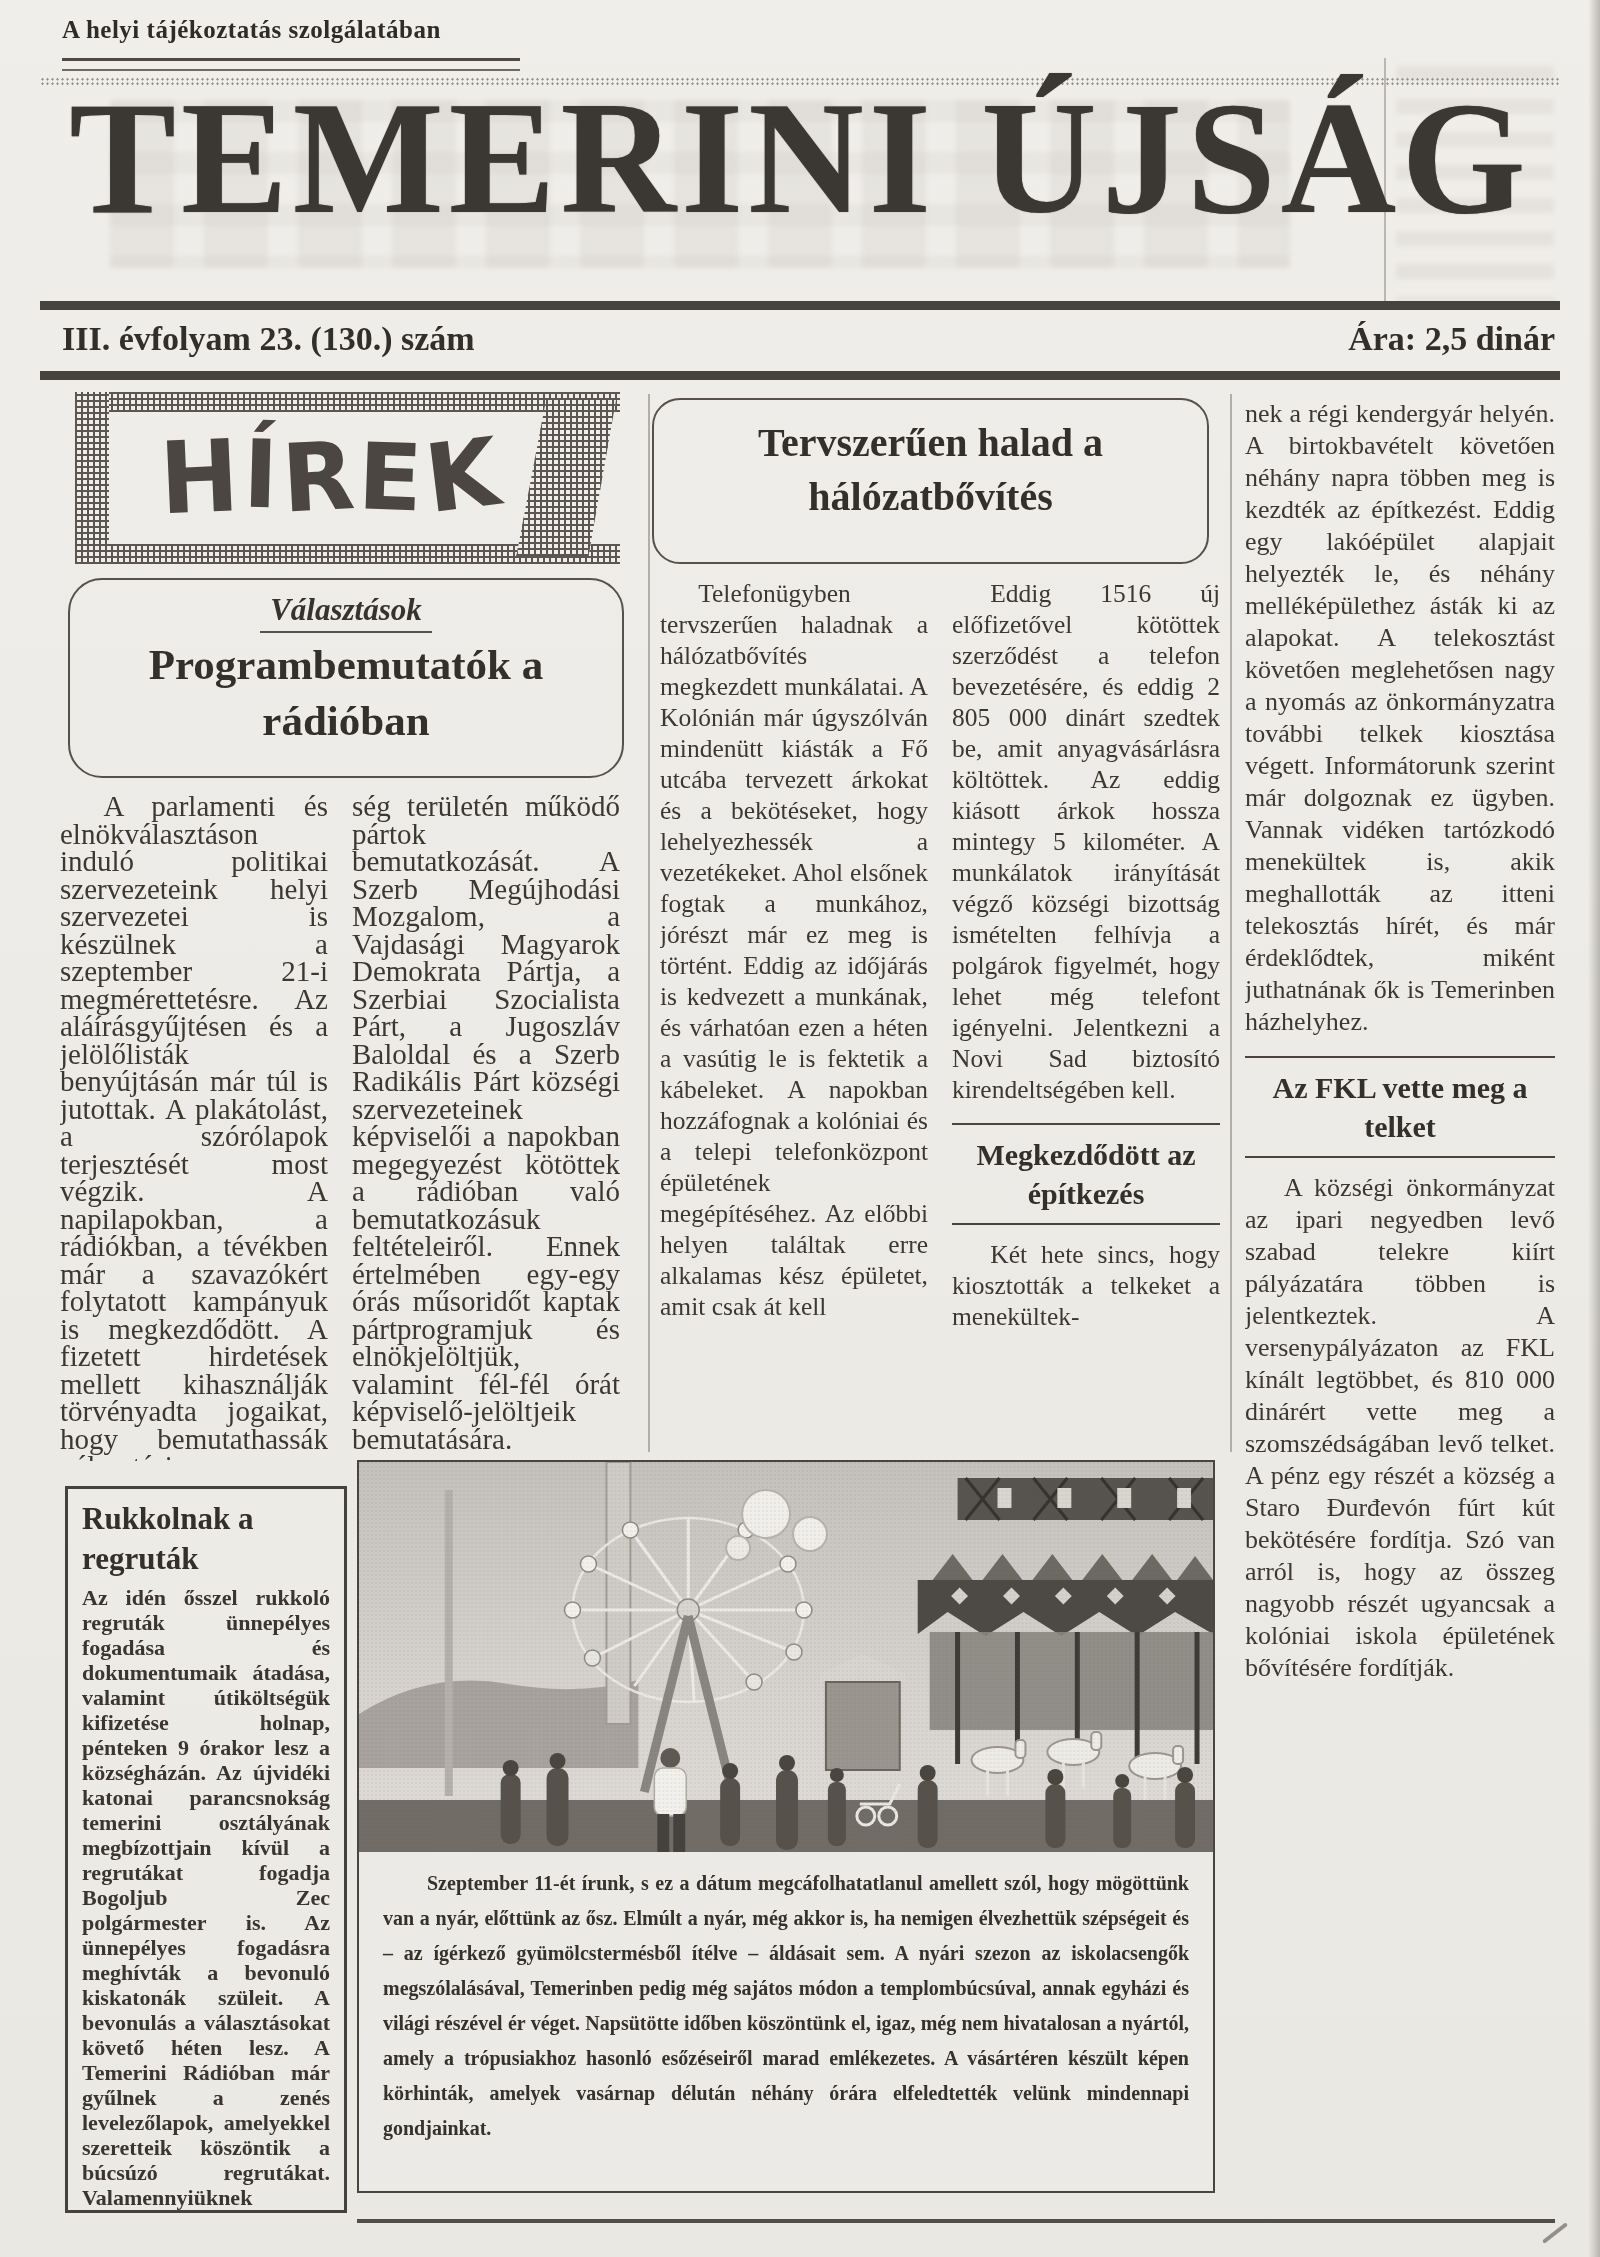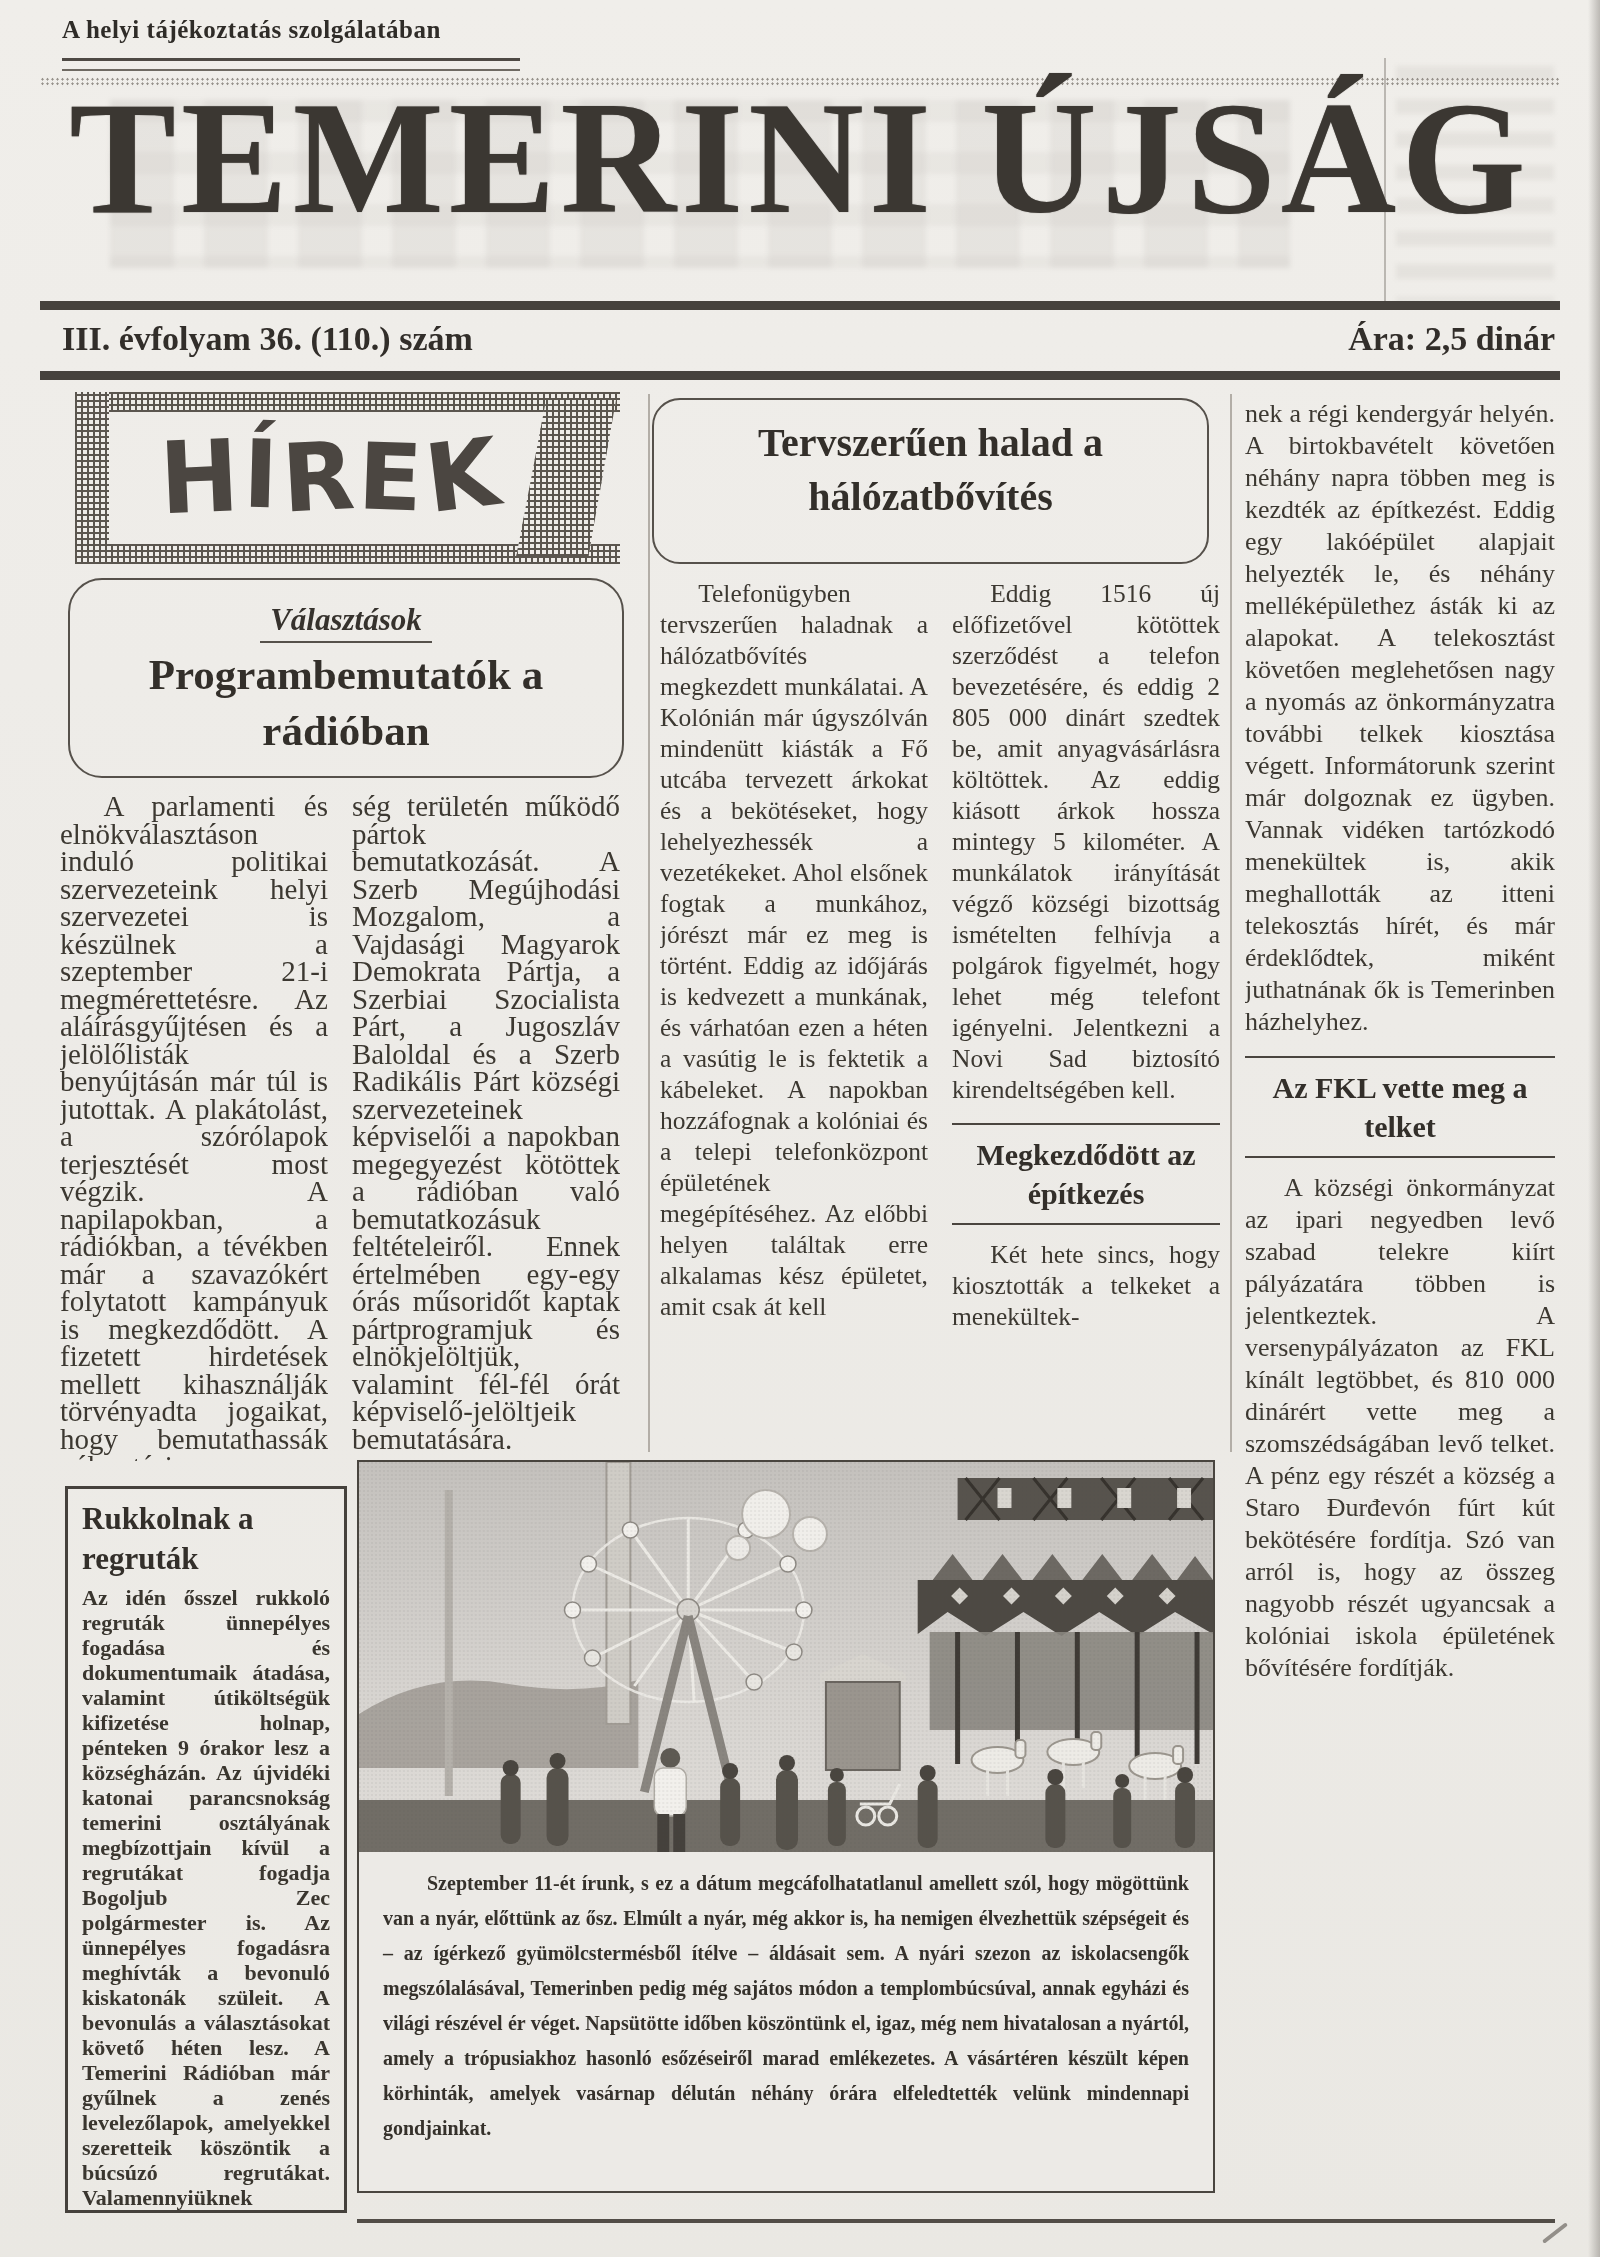--- a/index.html
+++ b/index.html
@@ -64,21 +64,21 @@
   }
   .hirek-letters span{display:inline-block;line-height:1;}
   .hl0{transform:rotate(-2.5deg) scaleY(1.06);}
   .hl1{transform:rotate(1.5deg) translateY(-3px);}
   .hl2{transform:rotate(-3deg);}
   .hl3{transform:rotate(2deg) scaleY(.98);}
   .hl4{transform:rotate(-7deg) translateY(-2px);}
   
   .round-box{border:2px solid #56514b;border-radius:34px;}
   .elections-box{left:68px;top:578px;width:552px;height:196px;text-align:center;}
-  .kicker{display:inline-block;margin-top:22px;font-style:italic;font-weight:bold;font-size:31px;
+  .kicker{display:inline-block;margin-top:12px;font-style:italic;font-weight:bold;font-size:31px;
     border-bottom:2px solid #56514b;padding:0 10px 3px;color:#36322d;text-align:center;}
   .elections-title{margin-top:4px;padding:0 30px;font-weight:bold;font-size:43px;line-height:56px;color:#332f2a;}
   .network-box{left:652px;top:398px;width:553px;height:162px;text-align:center;border-radius:28px;}
   .network-title{margin-top:16px;padding:0 24px;font-weight:bold;font-size:40px;line-height:54px;color:#332f2a;}
   
   .subhead{
     border-top:2px solid #4a453f;border-bottom:2px solid #4a453f;
     margin:18px 0 14px;padding:10px 0;
     text-align:center;font-weight:bold;font-size:30px;line-height:39px;text-indent:0;color:#332f2a;
   }
@@ -132,21 +132,21 @@
   <div class="abs ghost-vline"></div>
 
   <div class="abs tagline">A helyi tájékoztatás szolgálatában</div>
   <div class="abs tagline-rule"></div>
   <div class="abs dot-band"></div>
 
   <div class="abs masthead">TEMERINI ÚJSÁG</div>
 
   <div class="abs thick-rule rule-a"></div>
   <div class="abs dateline">
-    <span>III. évfolyam 36. (110.) szám</span>
+    <span>III. évfolyam 23. (130.) szám</span>
     <span>Ára: 2,5 dinár</span>
   </div>
   <div class="abs thick-rule rule-b"></div>
 
   <div class="abs vdiv" style="left:648px;"></div>
   <div class="abs vdiv" style="left:1230px;"></div>
 
   <div class="abs hirek-box">
     <div class="abs hatch hirek-top"></div>
     <div class="abs hatch hirek-bottom"></div>

